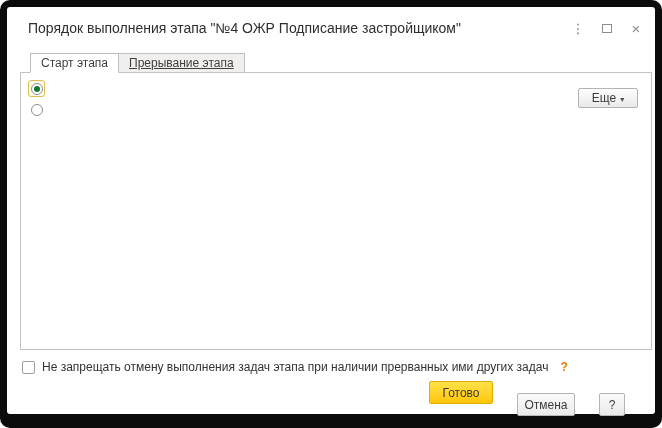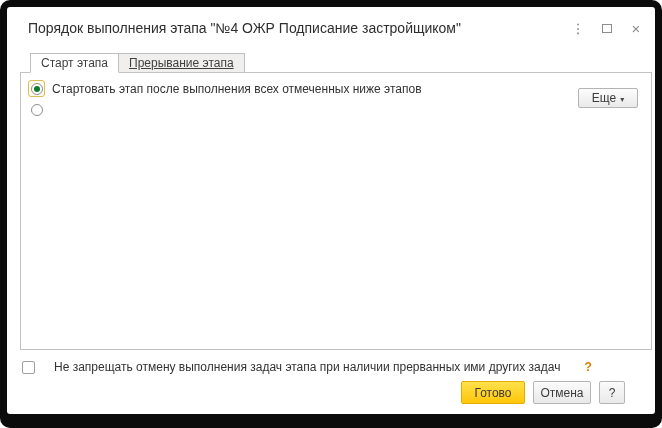--- a/index.html
+++ b/index.html
@@ -113,40 +113,40 @@
     display:flex; align-items:center; justify-content:center;
   }
   .cbx i {
     font-style:normal; font-weight:bold; font-size:11px; line-height:1;
     color:#0fa348; transform:translateY(-1px);
   }
   .link { color:#83816f; text-decoration:underline; }
   
   .foot-check {
     position:absolute; left:15px; top:353px;
-    display:flex; align-items:center; gap:19px;
+    display:flex; align-items:center; gap:7px;
     font-size:12px; color:#333; white-space:nowrap;
   }
   .help-q { color:#e07c00; font-weight:bold; margin-left:5px; font-size:12px; }
   .footer-buttons {
     position:absolute; top:374px; left:0; right:30px;
-    display:flex; justify-content:flex-end; gap:8px;
+    display:flex; justify-content:flex-end; gap:24px;
   }
   .btn {
     height:23px; border-radius:2px; font-size:12px;
     display:flex; align-items:center; justify-content:center;
     white-space:nowrap;
   }
   .btn-primary {
     width:64px; background:linear-gradient(#ffe14a,#ffc60a);
     border:1px solid #dfae00; color:#3a3a3a;
   }
   .btn-grey {
     background:linear-gradient(#fbfbfb,#e9e9e9);
-    border:1px solid #b5b5b5; color:#3c3c3c;
+    border:1px solid #b5b5b5; color:#3c3c3c;margin-top:12px;
   }
   .btn-cancel { width:58px; }
   .btn-helpq { width:26px; }
 </style>
 </head>
 <body>
 
 <div class="frame"></div>
 
 <div class="dialog">
@@ -168,21 +168,20 @@
   <div class="tabs">
     <div class="tab active">Старт этапа</div>
     <div class="tab inactive">Прерывание этапа</div>
   </div>
 
   <div class="panel">
     <div class="radio-row r1">
       <span class="radio-wrap focus">
         <span class="radio sel"></span>
       </span>
-      <span>Стартовать этап после выполнения всех отмеченных ниже этапов</span>
     </div>
     <div class="radio-row r2">
       <span class="radio-wrap">
         <span class="radio"></span>
       </span>
     </div>
   </div>
 
   <div class="btn-more">
     <span>Еще</span>

